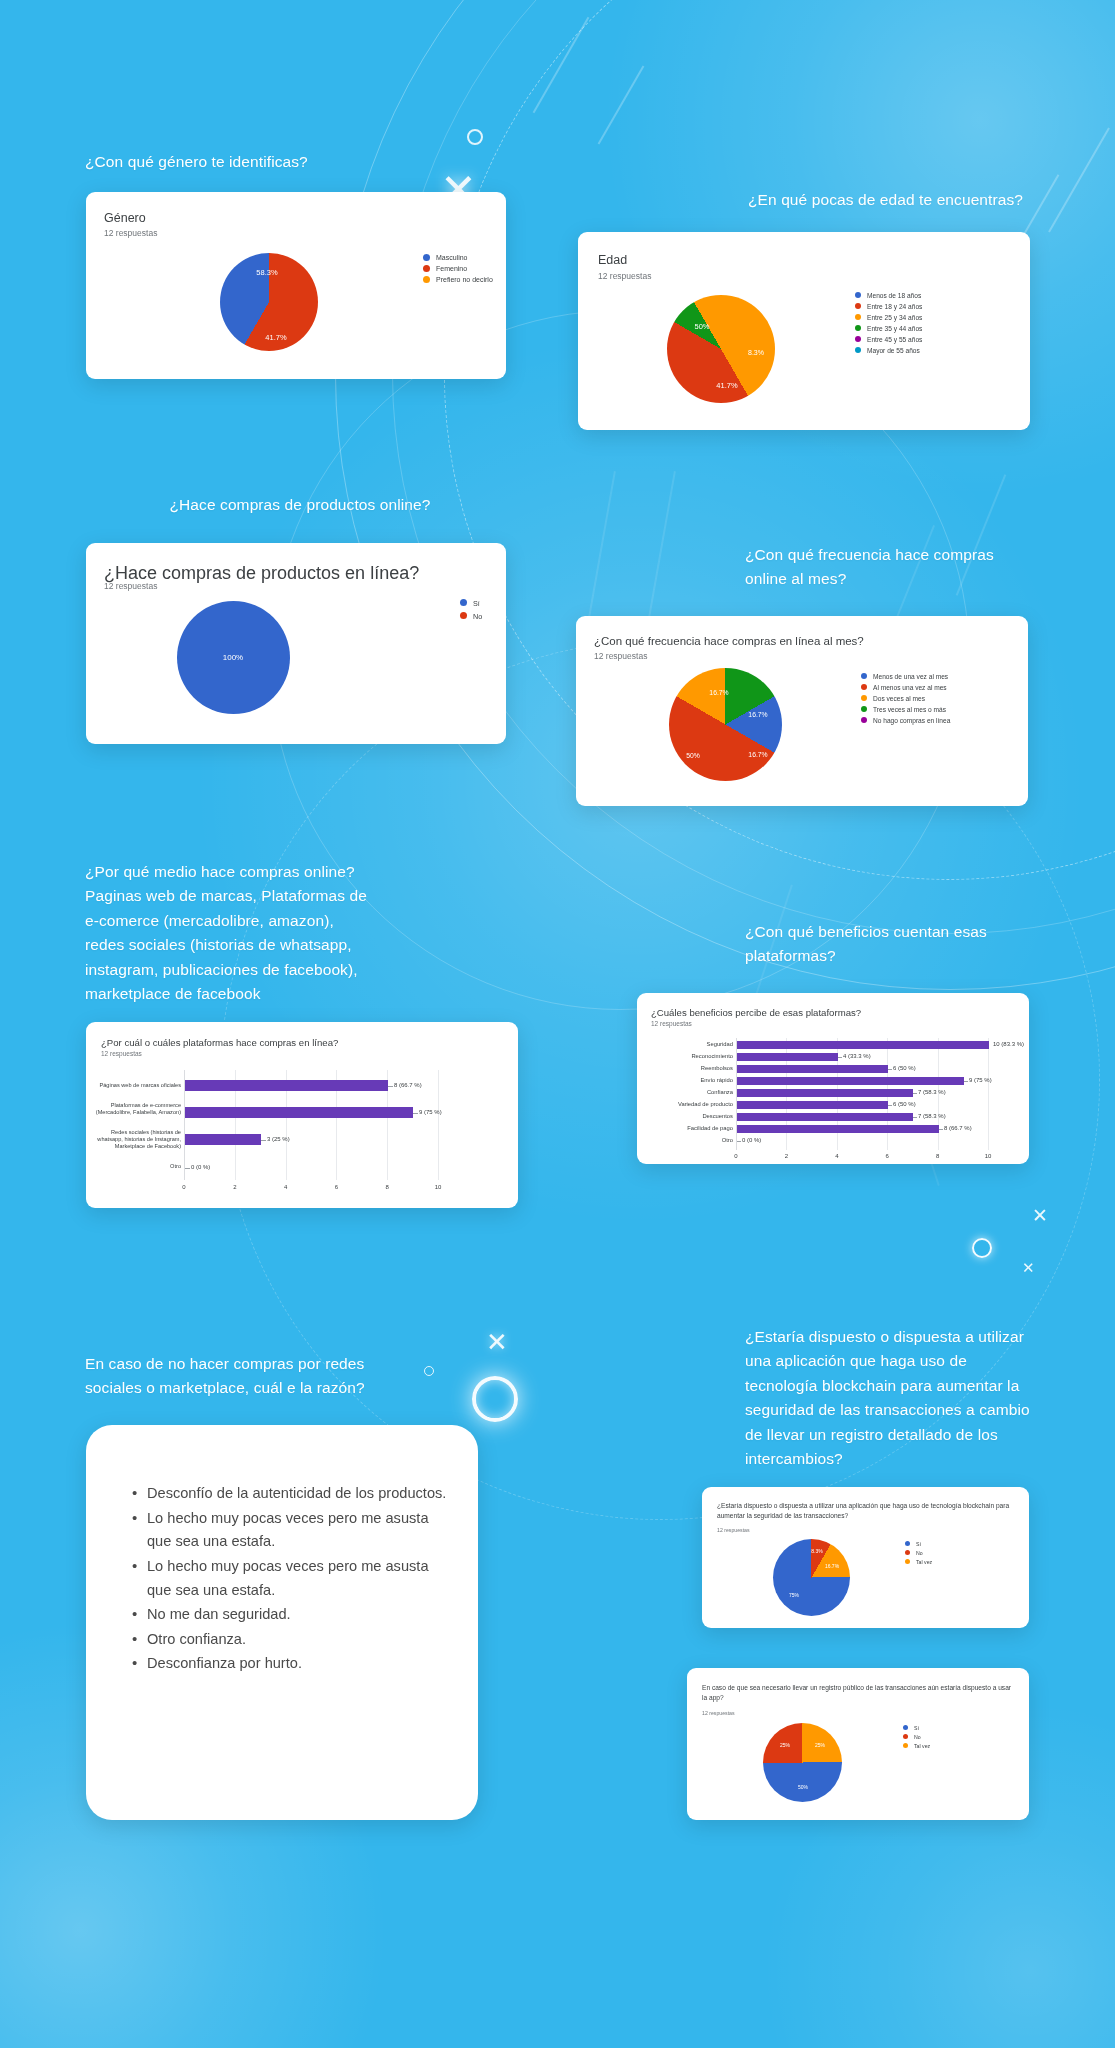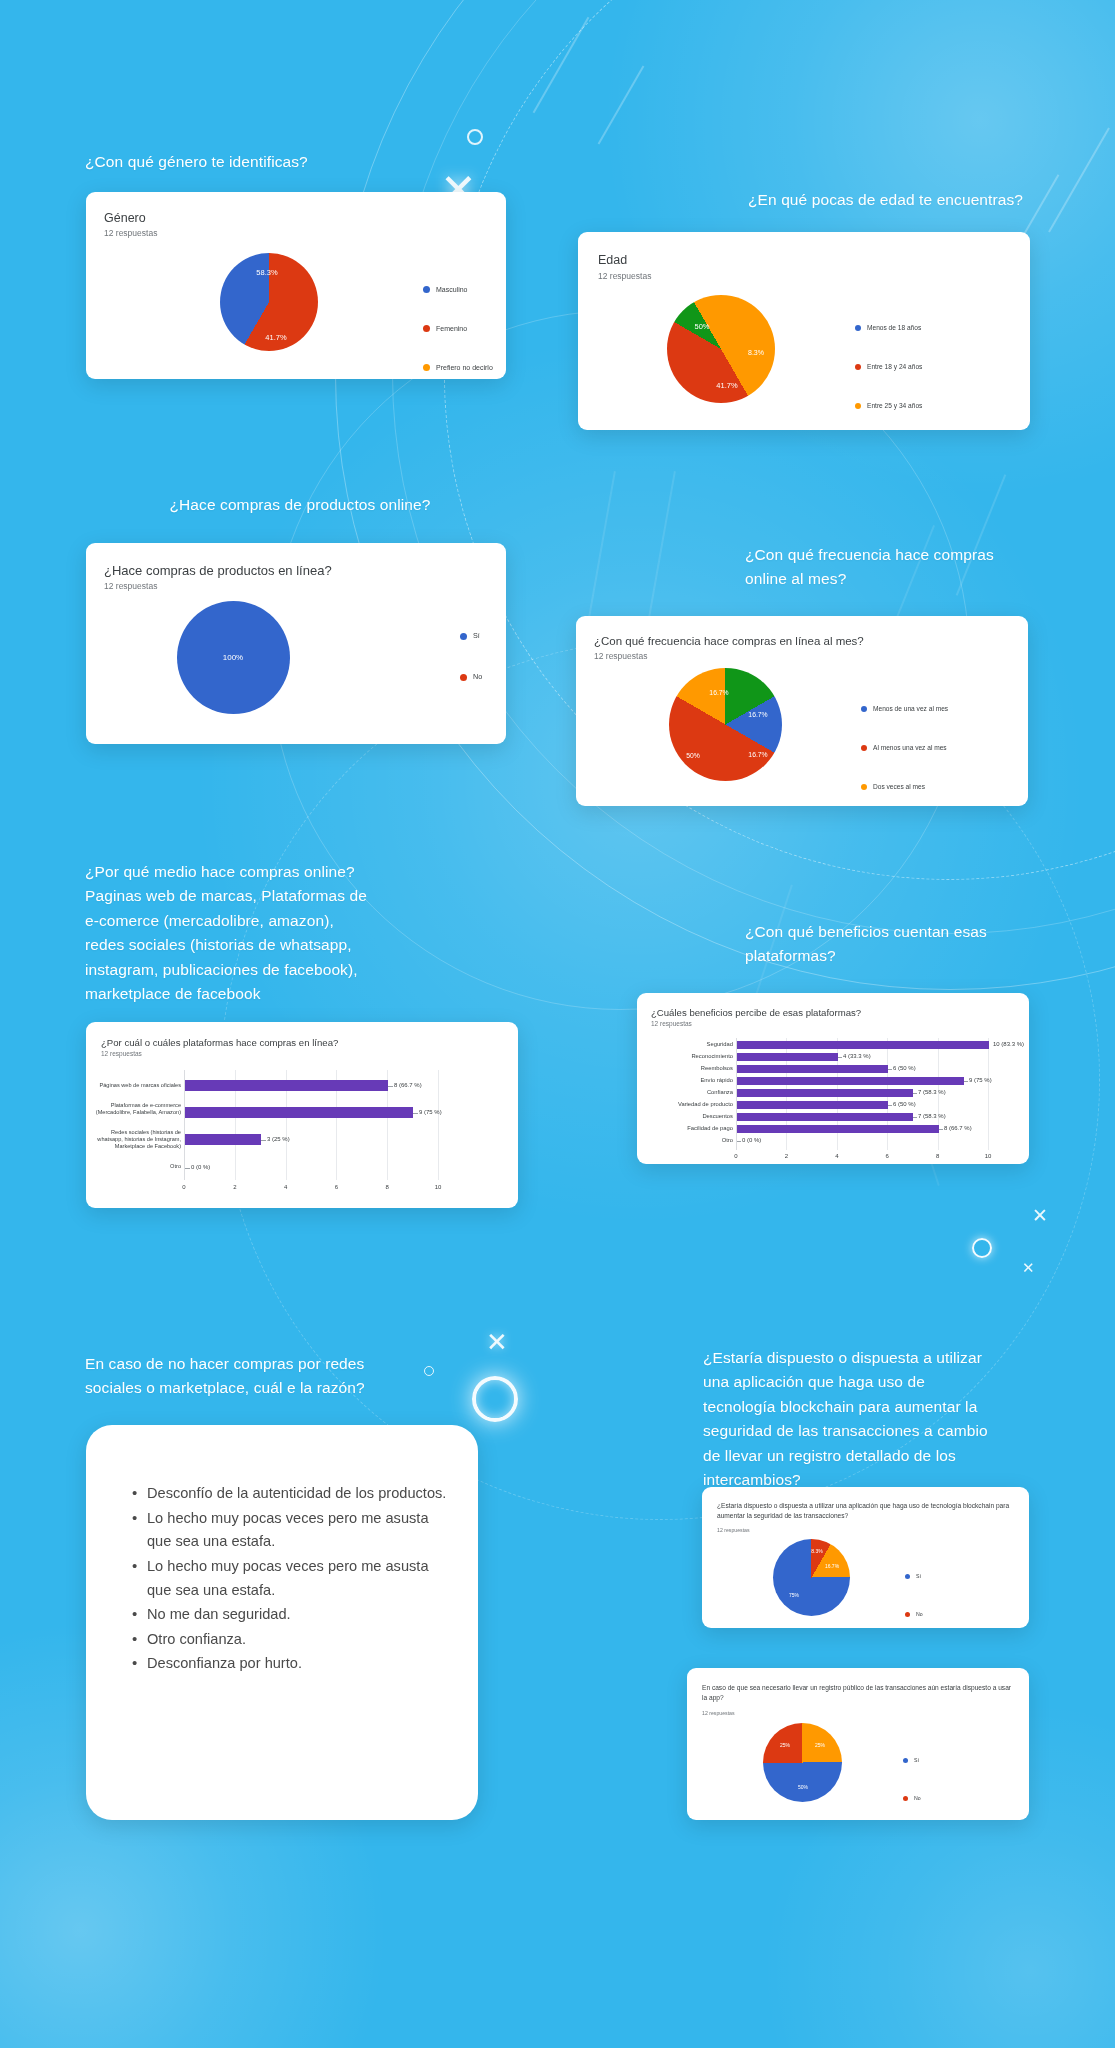--- a/index.html
+++ b/index.html
@@ -62,21 +62,21 @@
     font-weight: 400;
   }
   .card-sub {
     color: #70757a;
   }
 
   
   .chart-wrap { position: relative; }
 
   .legend { position: absolute; }
-  .legend-row { display: flex; align-items: flex-end; margin-bottom: 4px; margin-top: 32px; }
+  .legend-row { display: flex; align-items: flex-start; margin-bottom: 4px; }
   .legend-sw { border-radius: 50%; flex: none; margin-right: 6px; }
   .legend-label { color: #3c4043; white-space: nowrap; }
 
   .pie { border-radius: 50%; position: absolute; }
   .pie-lbl {
     position: absolute; color: #fff; font-weight: 500;
     transform: translate(-50%,-50%); white-space: nowrap;
   }
 
   
@@ -160,21 +160,21 @@
 redes sociales (historias de whatsapp,
 instagram, publicaciones de facebook),
 marketplace de facebook</div>
 
 <div class="q-head" style="left:745px;top:920px;width:300px;white-space:pre-line;">¿Con qué beneficios cuentan esas
 plataformas?</div>
 
 <div class="q-head" style="left:85px;top:1352px;width:300px;white-space:pre-line;">En caso de no hacer compras por redes
 sociales o marketplace, cuál e la razón?</div>
 
-<div class="q-head" style="left:703px;top:1325px;width:300px;white-space:pre-line;margin-top:21px;">¿Estaría dispuesto o dispuesta a utilizar
+<div class="q-head" style="left:745px;top:1325px;width:300px;white-space:pre-line;">¿Estaría dispuesto o dispuesta a utilizar
 una aplicación que haga uso de
 tecnología blockchain para aumentar la
 seguridad de las transacciones a cambio
 de llevar un registro detallado de los
 intercambios?</div>
 
 <div class="card" style="left:86px;top:192px;width:420px;height:187px;">
   <div class="card-title" style="position:absolute;left:18px;top:19px;font-size:12.5px;">Género</div>
   <div class="card-sub" style="position:absolute;left:18px;top:36px;font-size:8.5px;">12 respuestas</div>
 
@@ -235,21 +235,21 @@
       <span class="legend-label" style="font-size:6.6px;">Entre 45 y 55 años</span>
     </div>
     <div class="legend-row">
       <span class="legend-sw" style="width:6px;height:6px;background:#0099c6;"></span>
       <span class="legend-label" style="font-size:6.6px;">Mayor de 55 años</span>
     </div>
   </div>
 </div>
 
 <div class="card" style="left:86px;top:543px;width:420px;height:201px;">
-  <div class="card-title" style="position:absolute;left:18px;top:20px;font-size:13px;text-align:right;">¿Hace compras de productos en línea?</div>
+  <div class="card-title" style="position:absolute;left:18px;top:20px;font-size:18px;text-align:right;">¿Hace compras de productos en línea?</div>
   <div class="card-sub" style="position:absolute;left:18px;top:38px;font-size:8.5px;">12 respuestas</div>
 
   <div class="chart-wrap" style="position:absolute;left:0;top:0;width:100%;height:100%;">
     <div class="pie" style="left:91px;top:58px;width:113px;height:113px;background:#3366cc;"></div>
     <div class="pie-lbl" style="left:147px;top:114px;font-size:8px;">100%</div>
   </div>
 
   <div class="legend" style="left:374px;top:56px;">
     <div class="legend-row">
       <span class="legend-sw" style="width:7px;height:7px;background:#3366cc;"></span>

